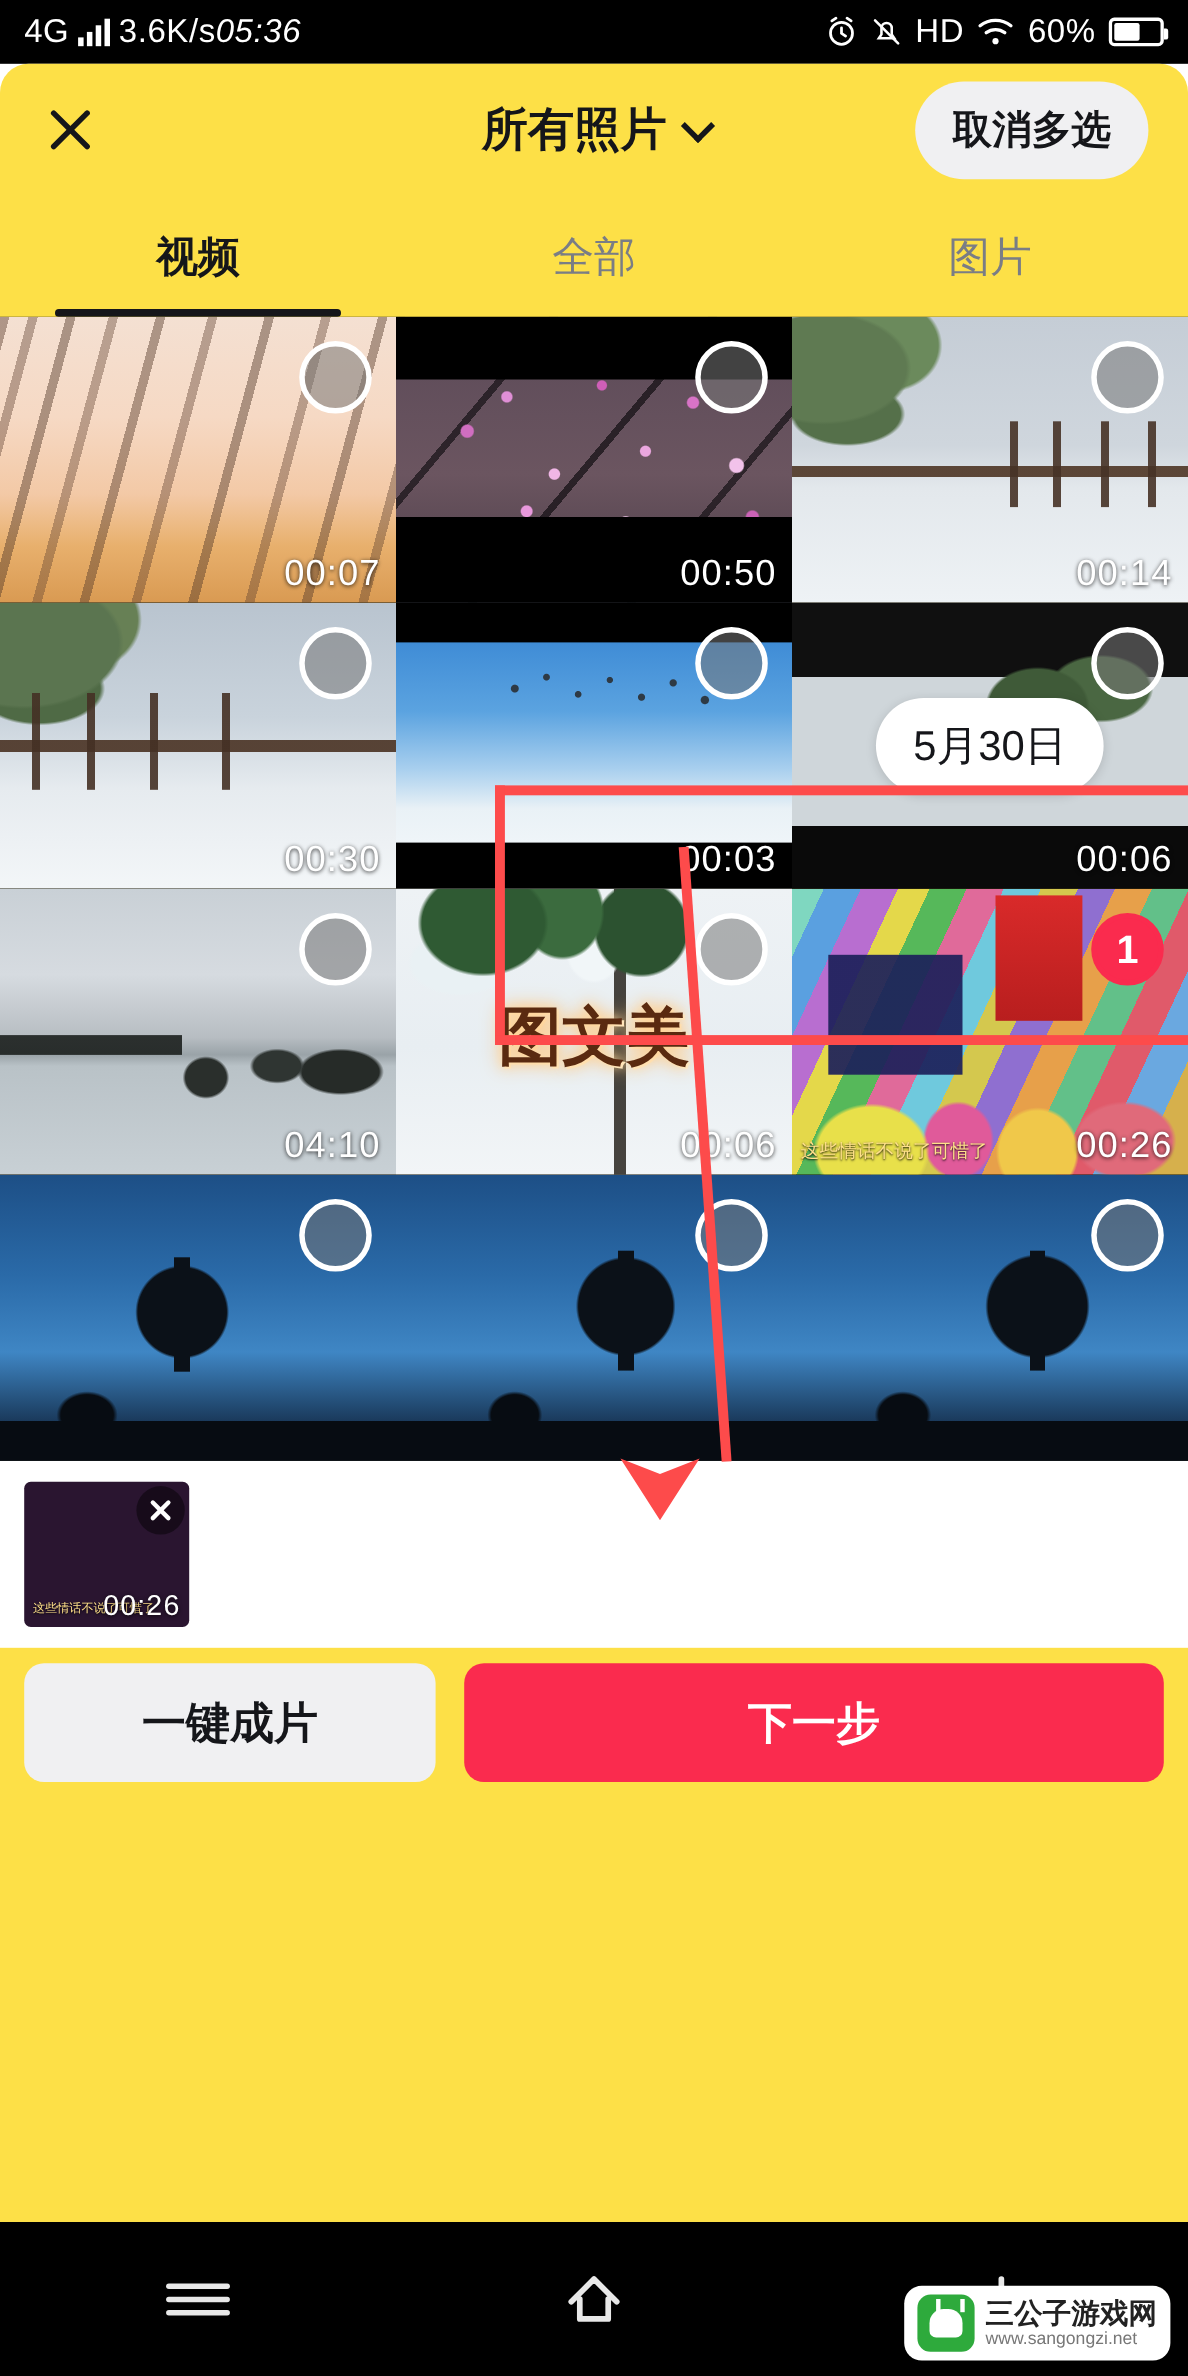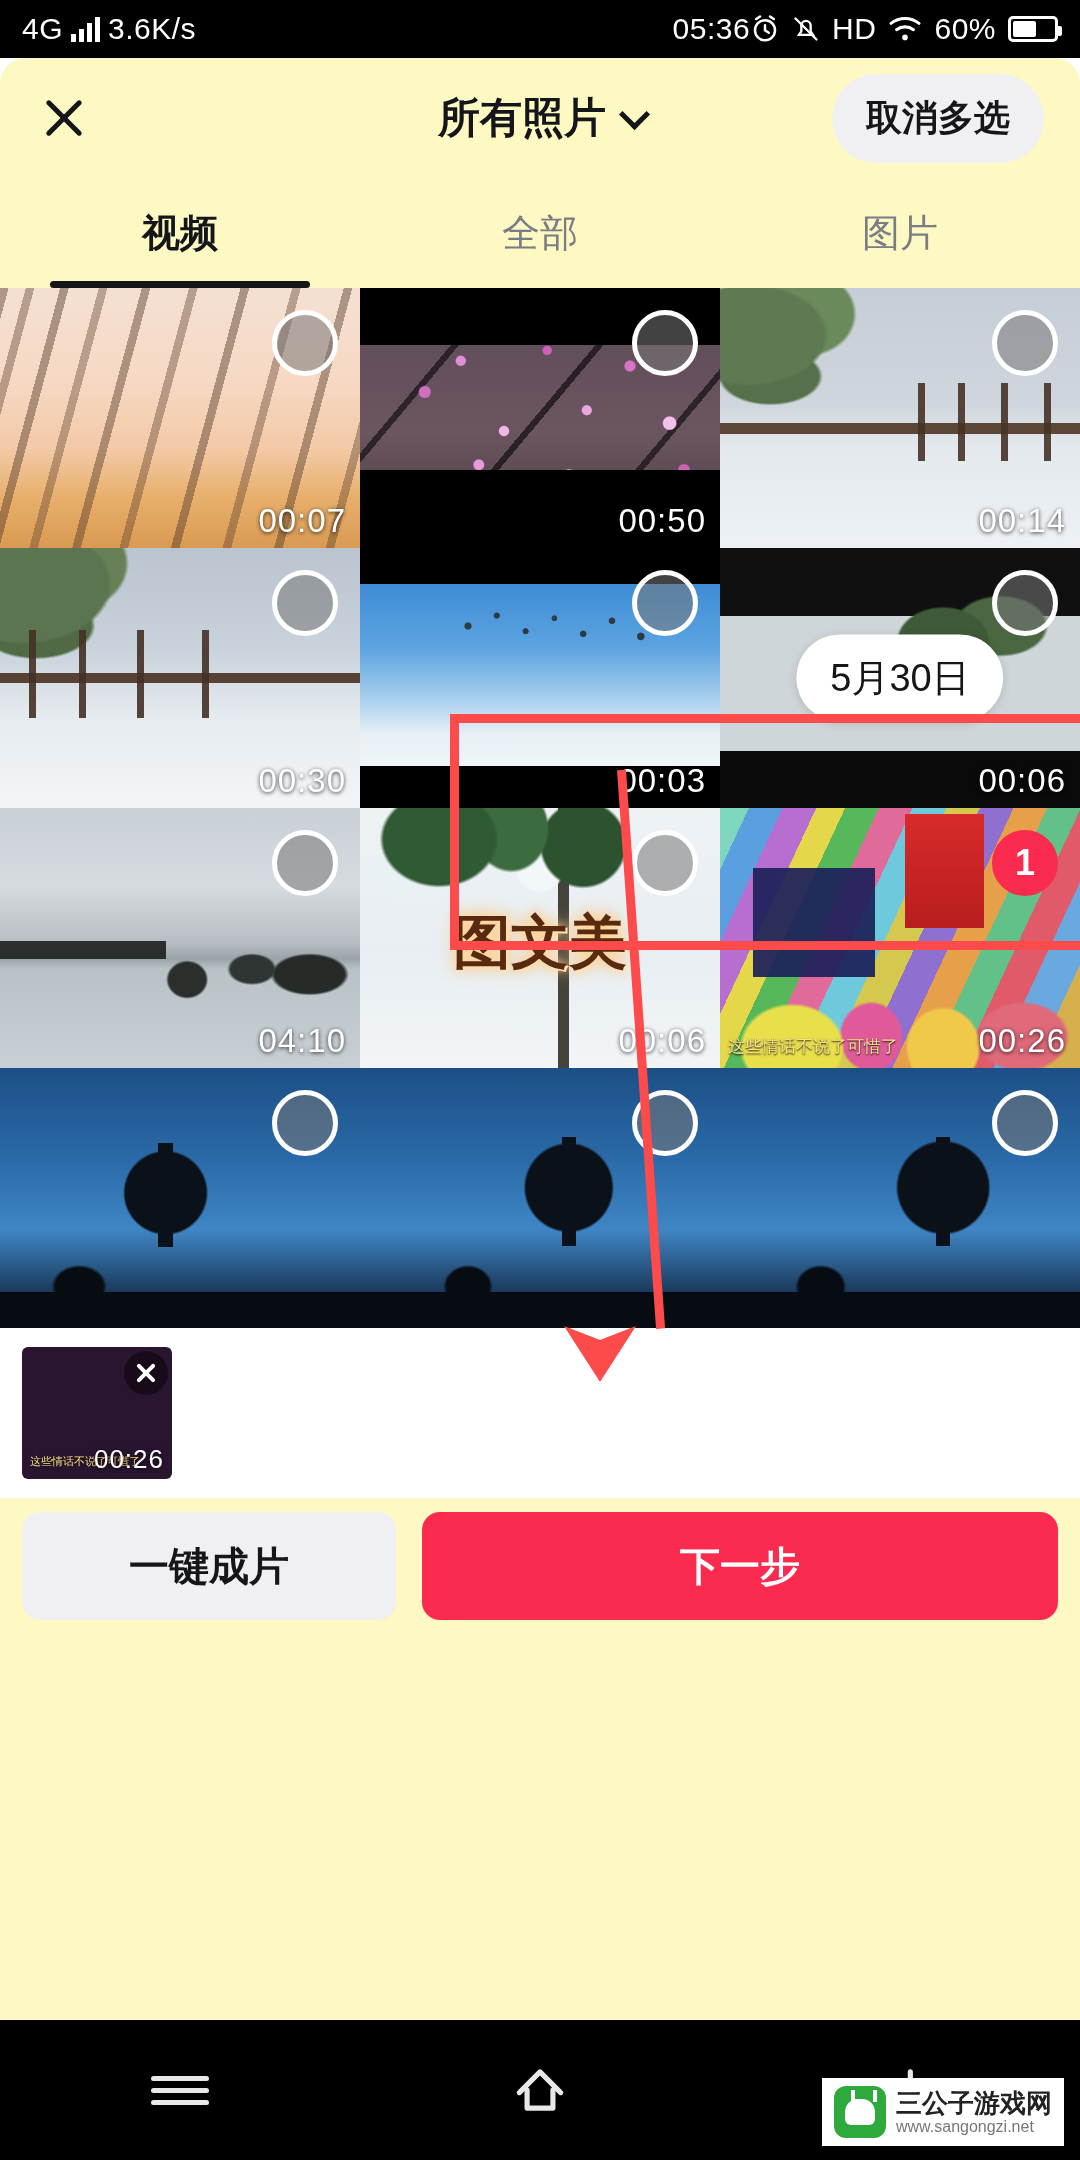--- a/index.html
+++ b/index.html
@@ -9,39 +9,39 @@
     background:#ffffff; overflow:hidden; position:relative;
   }
 
   
   .statusbar{
     height:58px; background:#000; color:#fff;
     display:flex; align-items:center; padding:0 22px;
     font-size:30px; letter-spacing:.5px;
   }
   .sb-left{display:flex;align-items:center;gap:8px;}
-  .sb-center{flex:1;display:flex;justify-content:flex-end;}
+  .sb-center{flex:1;display:flex;justify-content:flex-start;font-style:italic;}
   .sb-right{display:flex;align-items:center;gap:12px;}
   .sig-bars{display:flex;align-items:flex-end;gap:3px;height:26px;}
   .sig-bars i{width:5px;background:#fff;display:block;}
   .sig-bars i:nth-child(1){height:8px;}
   .sig-bars i:nth-child(2){height:13px;}
   .sig-bars i:nth-child(3){height:19px;}
   .sig-bars i:nth-child(4){height:25px;}
   .batt{
     width:50px;height:26px;border:3px solid #fff;border-radius:5px;
     position:relative;display:flex;align-items:center;padding:2px;
   }
   .batt::after{content:"";position:absolute;right:-7px;top:7px;width:4px;height:10px;background:#fff;border-radius:0 2px 2px 0;}
   .batt i{display:block;height:100%;width:58%;background:#fff;border-radius:2px;}
 
   
   .sheet{
     position:absolute; top:58px; left:0; right:0; bottom:0;
-    background:#fef9c3; border-radius:26px 26px 0 0; overflow:hidden;
+    background:#fde047; border-radius:26px 26px 0 0; overflow:hidden;
   }
 
   
   .header{
     height:120px; display:flex; align-items:center;
     padding:0 36px; position:relative;
   }
   .close-x{
     width:56px;height:56px;position:relative;flex:0 0 auto;cursor:pointer;
   }
@@ -155,21 +155,21 @@
   .nav-home svg, .nav-back svg{display:block;}
   .nav-back{width:62px;height:62px;}
 
   
   .annot{position:absolute;inset:0;pointer-events:none;z-index:30;}
   .annot .ln{position:absolute;background:#fd4b4b;}
 
   
   .watermark{
     position:absolute;right:16px;bottom:14px;display:flex;align-items:center;gap:10px;
-    background:#fff;border-radius:0;padding:8px 12px;z-index:40;
+    background:#fff;border-radius:16px;padding:8px 12px;z-index:40;
   }
   .wm-logo{width:52px;height:52px;background:#2eaa3c;border-radius:12px;position:relative;}
   .wm-logo::before{
     content:"";position:absolute;left:11px;top:13px;width:30px;height:26px;
     background:#fff;border-radius:13px 13px 6px 6px;
   }
   .wm-logo::after{
     content:"";position:absolute;left:17px;top:4px;width:18px;height:12px;
     border-left:4px solid #fff;border-right:4px solid #fff;
   }

